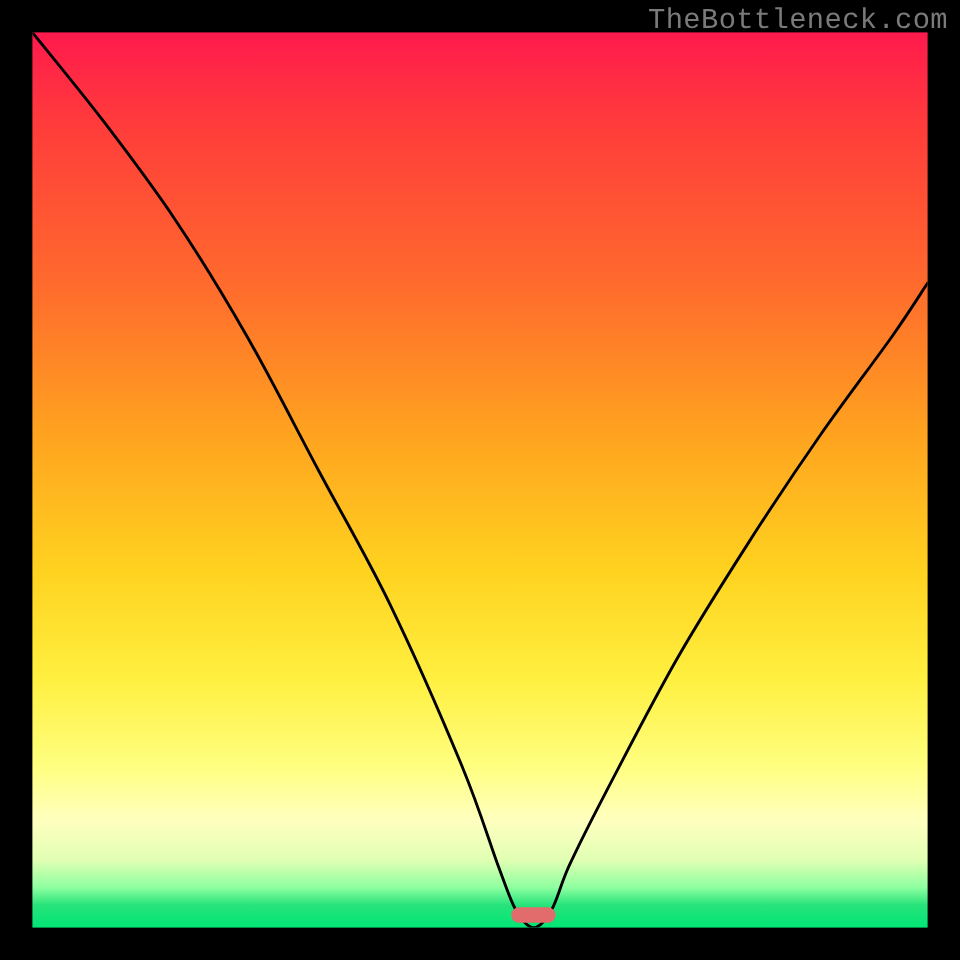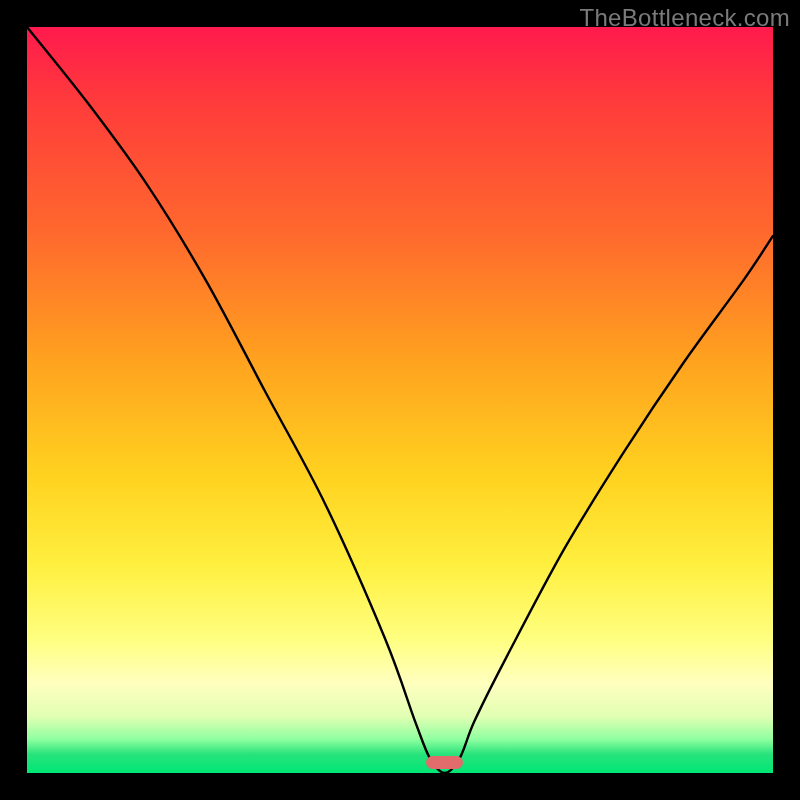--- a/index.html
+++ b/index.html
@@ -11,20 +11,21 @@
     overflow: hidden;
     font-family: Arial, Helvetica, sans-serif;
   }
   .frame {
     position: absolute;
     left: 0;
     top: 0;
     width: 800px;
     height: 641px;
     background: #000;
+    font-family: Liberation Mono, monospace;
   }
   .plot {
     position: absolute;
     left: 27px;
     top: 27px;
     width: 746px;
     height: 746px;
     
     background: linear-gradient(
       to bottom,

